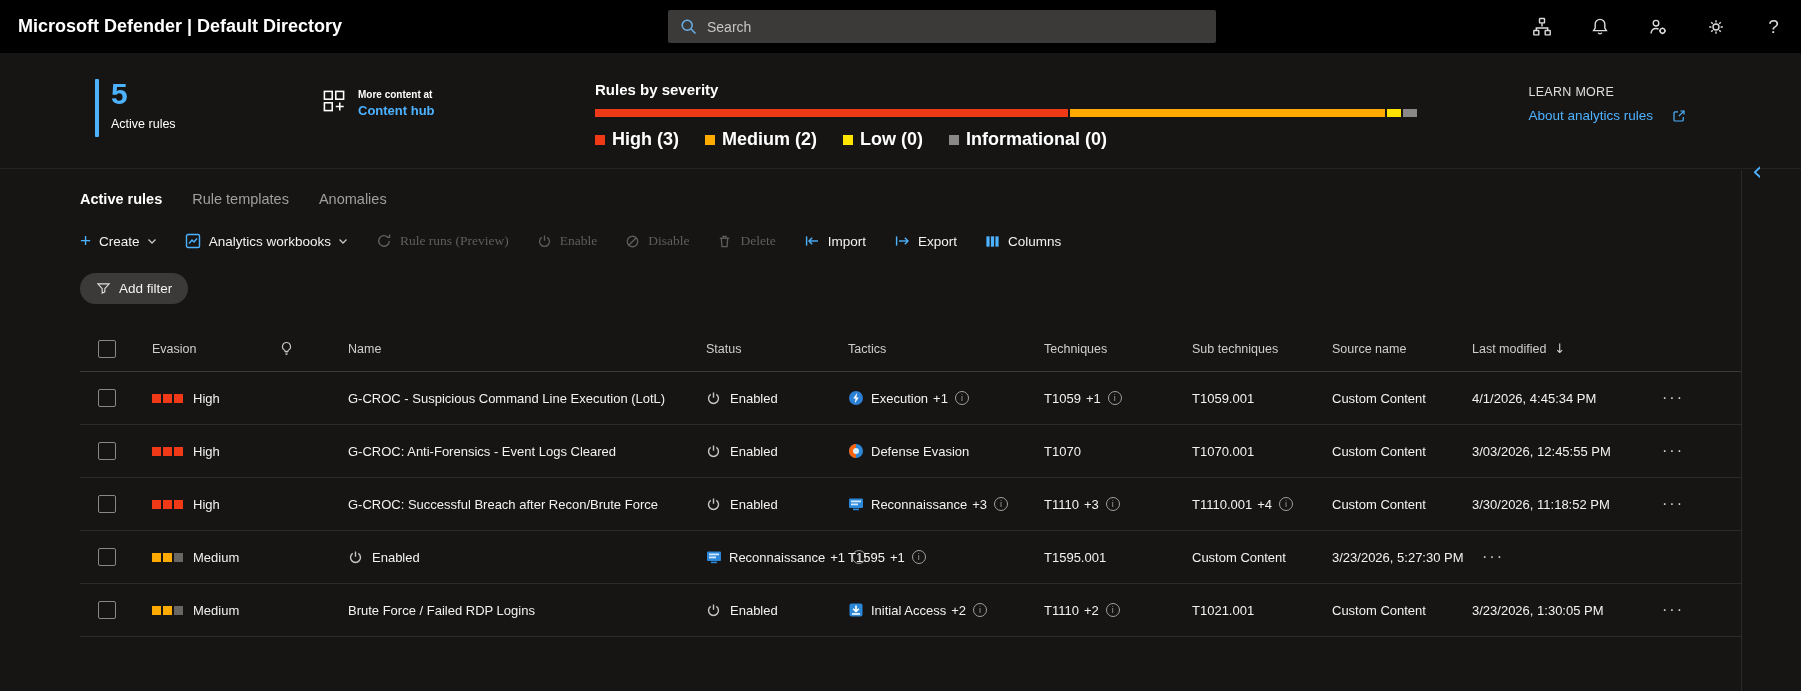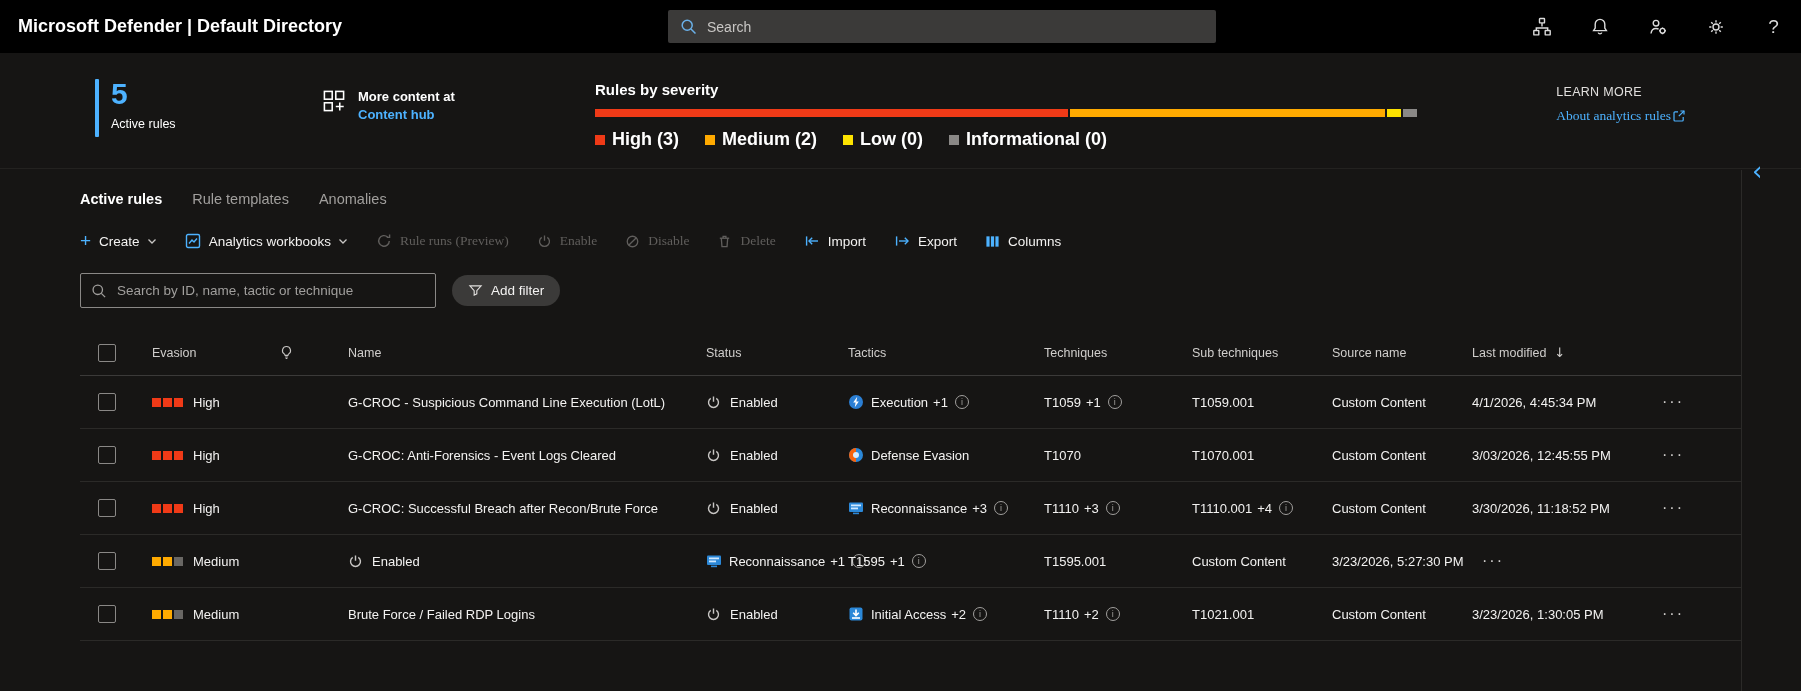--- a/index.html
+++ b/index.html
@@ -34,35 +34,35 @@
   
   .stats { height:116px; position:relative; border-bottom:1px solid #232220; }
   .stat-active { position:absolute; left:95px; top:26px; display:flex; }
   .stat-accent { width:4px; height:58px; background:var(--accent); border-radius:1px; }
   .stat-text { margin-left:12px; }
   .stat-num { font-size:30px; line-height:30px; color:var(--accent); font-weight:600; }
   .stat-label { font-size:12.5px; color:#fff; margin-top:8px; }
 
   .content-hub { position:absolute; left:322px; top:36px; display:flex; gap:12px; align-items:flex-start; }
   .ch-icon svg { stroke:#fff; fill:none; stroke-width:1.3; }
-  .ch-line { font-size:13px; font-weight:600; color:#fff; }
+  .ch-line { font-size:10px; font-weight:600; color:#fff; }
   .ch-link { display:block; margin-top:3px; color:var(--accent); font-size:13px; font-weight:600; cursor:pointer; text-decoration:none; }
 
   .sev-block { position:absolute; left:595px; top:28px; width:822px; }
   .sev-title { font-size:15px; font-weight:700; margin-bottom:11px; }
   .sev-bar { display:flex; gap:2px; height:8px; width:100%; }
   .sev-seg { height:100%; }
   .sev-legend { display:flex; gap:26px; margin-top:12px; align-items:center; }
   .legend-item { display:flex; align-items:center; gap:7px; font-size:18px; font-weight:700; color:#fff; }
   .legend-sq { width:10px; height:10px; display:inline-block; }
 
   .learn { position:absolute; right:115px; top:32px; }
   .learn-title { font-size:12.5px; color:#e1dfdd; letter-spacing:.3px; }
-  .learn-link { display:flex; align-items:center; gap:1px; margin-top:9px; color:var(--accent);
-    font-size:13.5px; cursor:pointer; text-decoration:none;font-family:Liberation Serif, serif; }
+  .learn-link { display:flex; align-items:center; gap:19px; margin-top:9px; color:var(--accent);
+    font-size:13.5px; cursor:pointer; text-decoration:none; }
   .learn-link svg { stroke:var(--accent); fill:none; stroke-width:1.2; }
 
   .pane-chevron { position:absolute; left:1752px; top:158px; color:var(--accent); font-size:26px;
     line-height:1; cursor:pointer; font-family:"DejaVu Sans", sans-serif; }
   .right-divider { position:absolute; left:1741px; top:170px; bottom:0; width:1px; background:var(--hairline); }
 
   
   .content { width:1741px; padding-left:80px; }
 
   .tabs { margin-top:22px; display:flex; gap:30px; align-items:baseline; }
@@ -331,27 +331,20 @@
           <rect x="1.5" y="2.5" width="3.4" height="11"></rect>
           <rect x="6.3" y="2.5" width="3.4" height="11"></rect>
           <rect x="11.1" y="2.5" width="3.4" height="11"></rect>
         </svg>
       </span>
       <span>Columns</span>
     </button>
   </div>
 
   <div class="filter-row">
-    <div class="rule-search">
-      <svg width="16" height="16" viewBox="0 0 17 17">
-          <circle cx="7.2" cy="7.2" r="5"></circle>
-          <path d="M11 11l4 4"></path>
-        </svg>
-      <span class="ph">Search by ID, name, tactic or technique</span>
-    </div>
     <button class="add-filter">
       <svg width="15" height="15" viewBox="0 0 16 16">
           <path d="M2 3h12l-4.6 5.2v3.4L6.6 13V8.2z"></path>
         </svg>
       <span>Add filter</span>
     </button>
   </div>
 
   <div class="table">
     <div class="trow thead">

